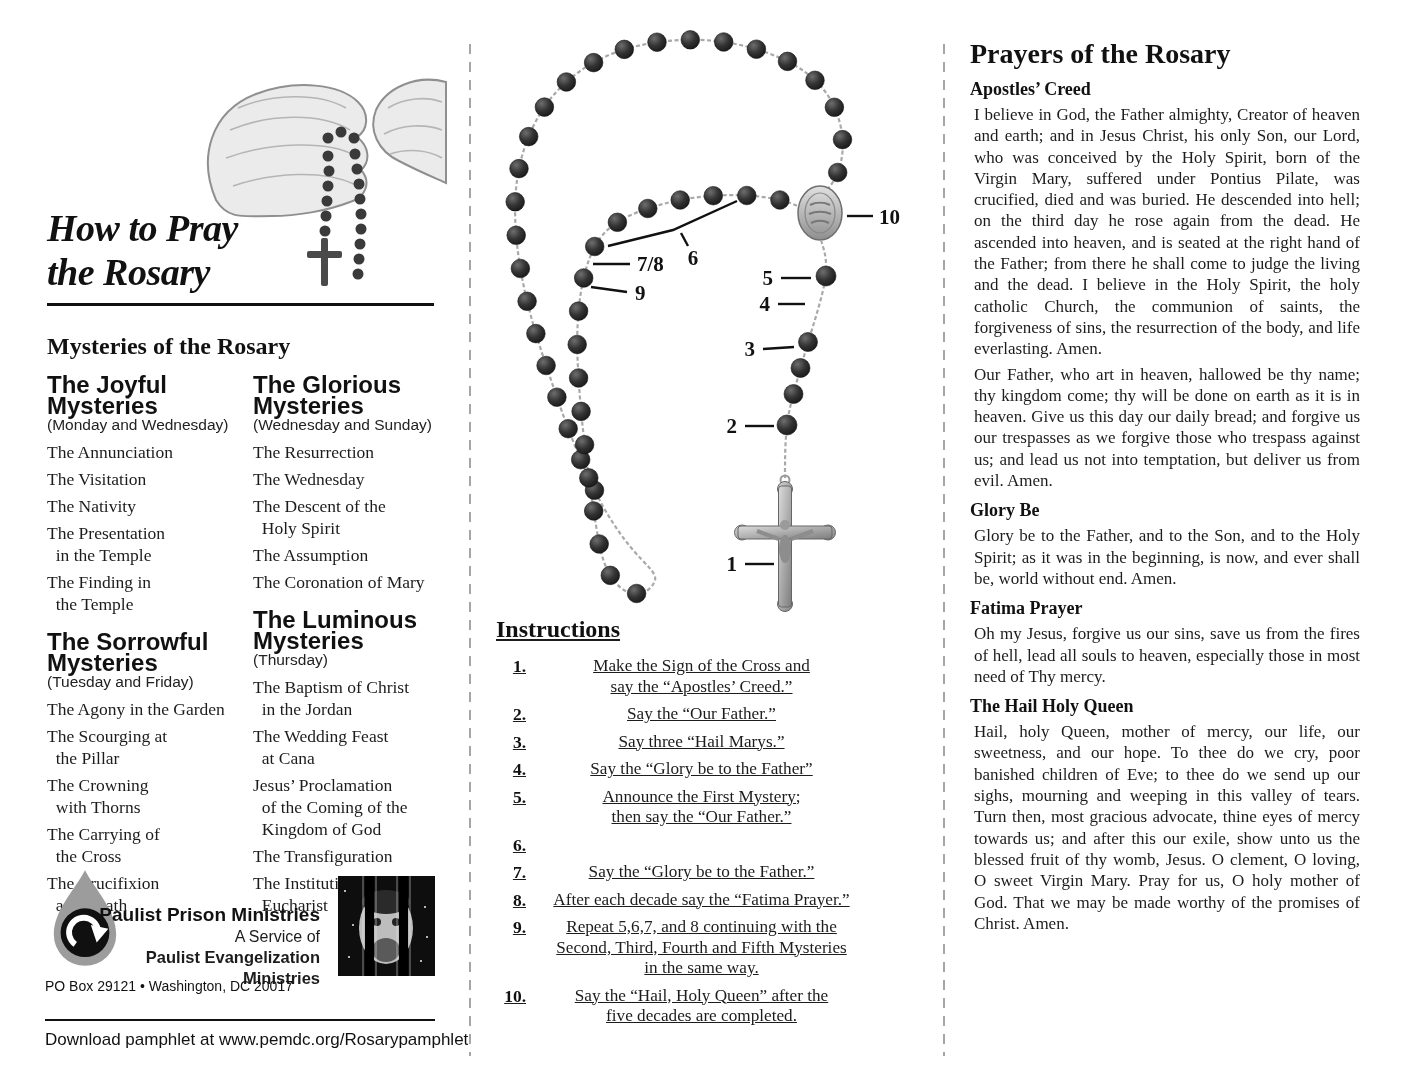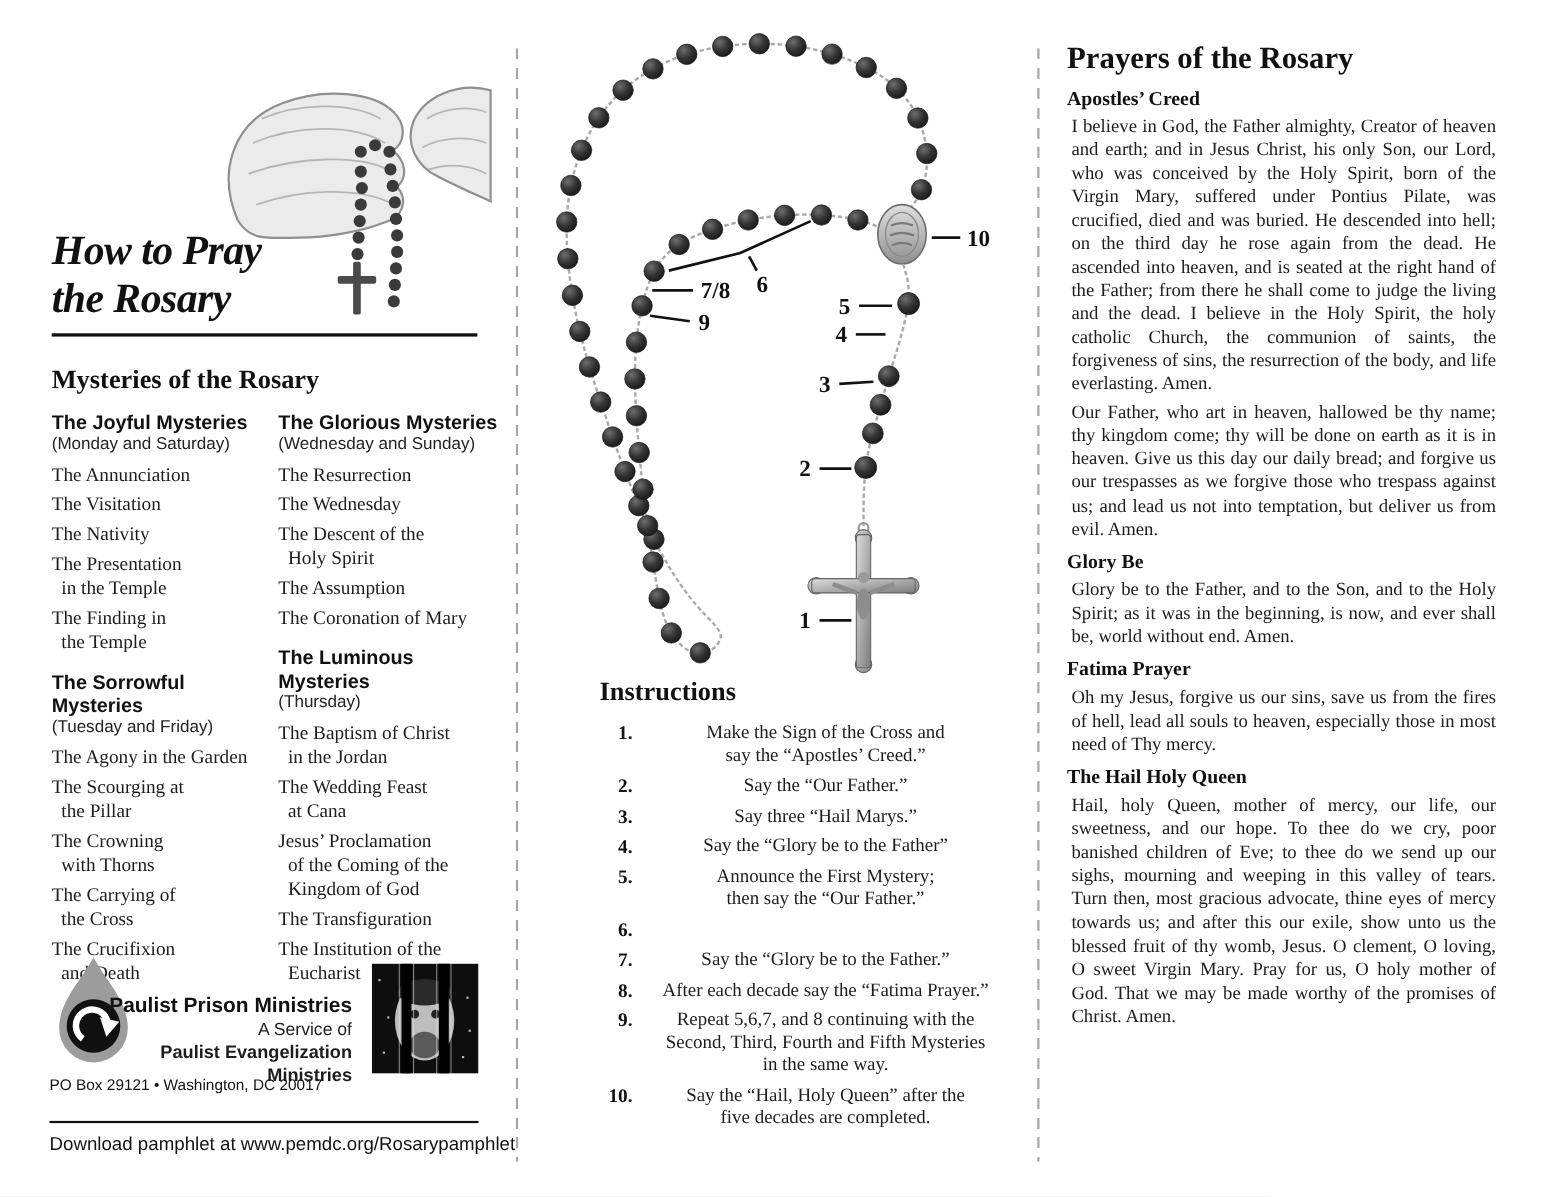--- a/index.html
+++ b/index.html
@@ -12,34 +12,34 @@
         background:repeating-linear-gradient(to bottom,#a6a6a6 0 10px,transparent 10px 18px);}
 
   
   .title{left:47px;top:206px;font-style:italic;font-weight:bold;font-size:38px;line-height:44px;letter-spacing:-0.5px;color:#111;}
   .title-rule{left:47px;top:303px;width:387px;height:3px;background:#111;}
   .mysteries-heading{left:47px;top:333px;font-weight:bold;font-size:24px;color:#111;}
   .mcol{position:absolute;top:374px;}
   .mcol1{left:47px;width:206px;}
   .mcol2{left:253px;width:202px;}
   .mgroup{margin-bottom:16px;}
-  .mgroup h3{margin:0;font-family:"Liberation Sans",sans-serif;font-size:18px;font-weight:bold;line-height:21px;color:#111;}
+  .mgroup h3{margin:0;font-family:"Liberation Sans",sans-serif;font-size:24px;font-weight:bold;line-height:21px;color:#111;}
   .mgroup .msub{font-family:"Liberation Sans",sans-serif;font-size:15.5px;line-height:18px;margin-bottom:7px;color:#222;}
   .mitem{font-size:17.5px;line-height:22px;margin-bottom:5px;white-space:pre-wrap;color:#1c1c1c;}
 
   .footer-org{left:88px;top:903px;width:232px;text-align:right;font-family:"Liberation Sans",sans-serif;}
   .footer-org .org1{font-weight:bold;font-size:19px;line-height:23px;color:#111;}
   .footer-org .org2{font-size:16px;line-height:21px;}
   .footer-org .org3{font-weight:bold;font-size:16.5px;line-height:21px;}
   .address{left:45px;top:978px;font-family:"Liberation Sans",sans-serif;font-size:14px;color:#111;}
   .footer-rule{left:45px;top:1019px;width:390px;height:2px;background:#111;}
   .download{left:45px;top:1030px;font-family:"Liberation Sans",sans-serif;font-size:17px;color:#111;}
 
   
-  .instructions{left:545px;top:616px;width:372px;}
+  .instructions{left:496px;top:616px;width:372px;text-decoration:underline;}
   .instructions h2{margin:0 0 13px 0;font-size:24px;font-weight:bold;color:#111;}
   .ins-row{display:grid;grid-template-columns:30px 1fr;column-gap:9px;margin-bottom:7px;}
   .ins-num{font-weight:bold;font-size:17.5px;line-height:20.5px;text-align:right;color:#111;}
   .ins-text{font-size:17.2px;line-height:20.5px;white-space:pre-wrap;color:#1c1c1c;text-align:center;}
 
   .diagram-label{font-family:"Liberation Serif",serif;font-weight:bold;font-size:21px;fill:#111;}
   .leader{stroke:#111;stroke-width:2.4;fill:none;}
   .bead{fill:url(#beadGrad);stroke:#141414;stroke-width:.6;}
   .chain{stroke:#a9a9a9;stroke-width:2.2;fill:none;stroke-dasharray:4 2.5;}
 
@@ -101,21 +101,21 @@
     <div>How to Pray</div>
     <div>the Rosary</div>
   </div>
   <div class="abs title-rule"></div>
 
   <div class="abs mysteries-heading">Mysteries of the Rosary</div>
 
   <div class="mcol mcol1">
     <div class="mgroup">
       <h3>The Joyful Mysteries</h3>
-      <div class="msub">(Monday and Saturday)</div>
+      <div class="msub">(Monday and Wednesday)</div>
       <div class="mitem">The Annunciation</div>
       <div class="mitem">The Visitation</div>
       <div class="mitem">The Nativity</div>
       <div class="mitem">The Presentation
   in the Temple</div>
       <div class="mitem">The Finding in
   the Temple</div>
     </div>
     <div class="mgroup">
       <h3>The Sorrowful Mysteries</h3>

